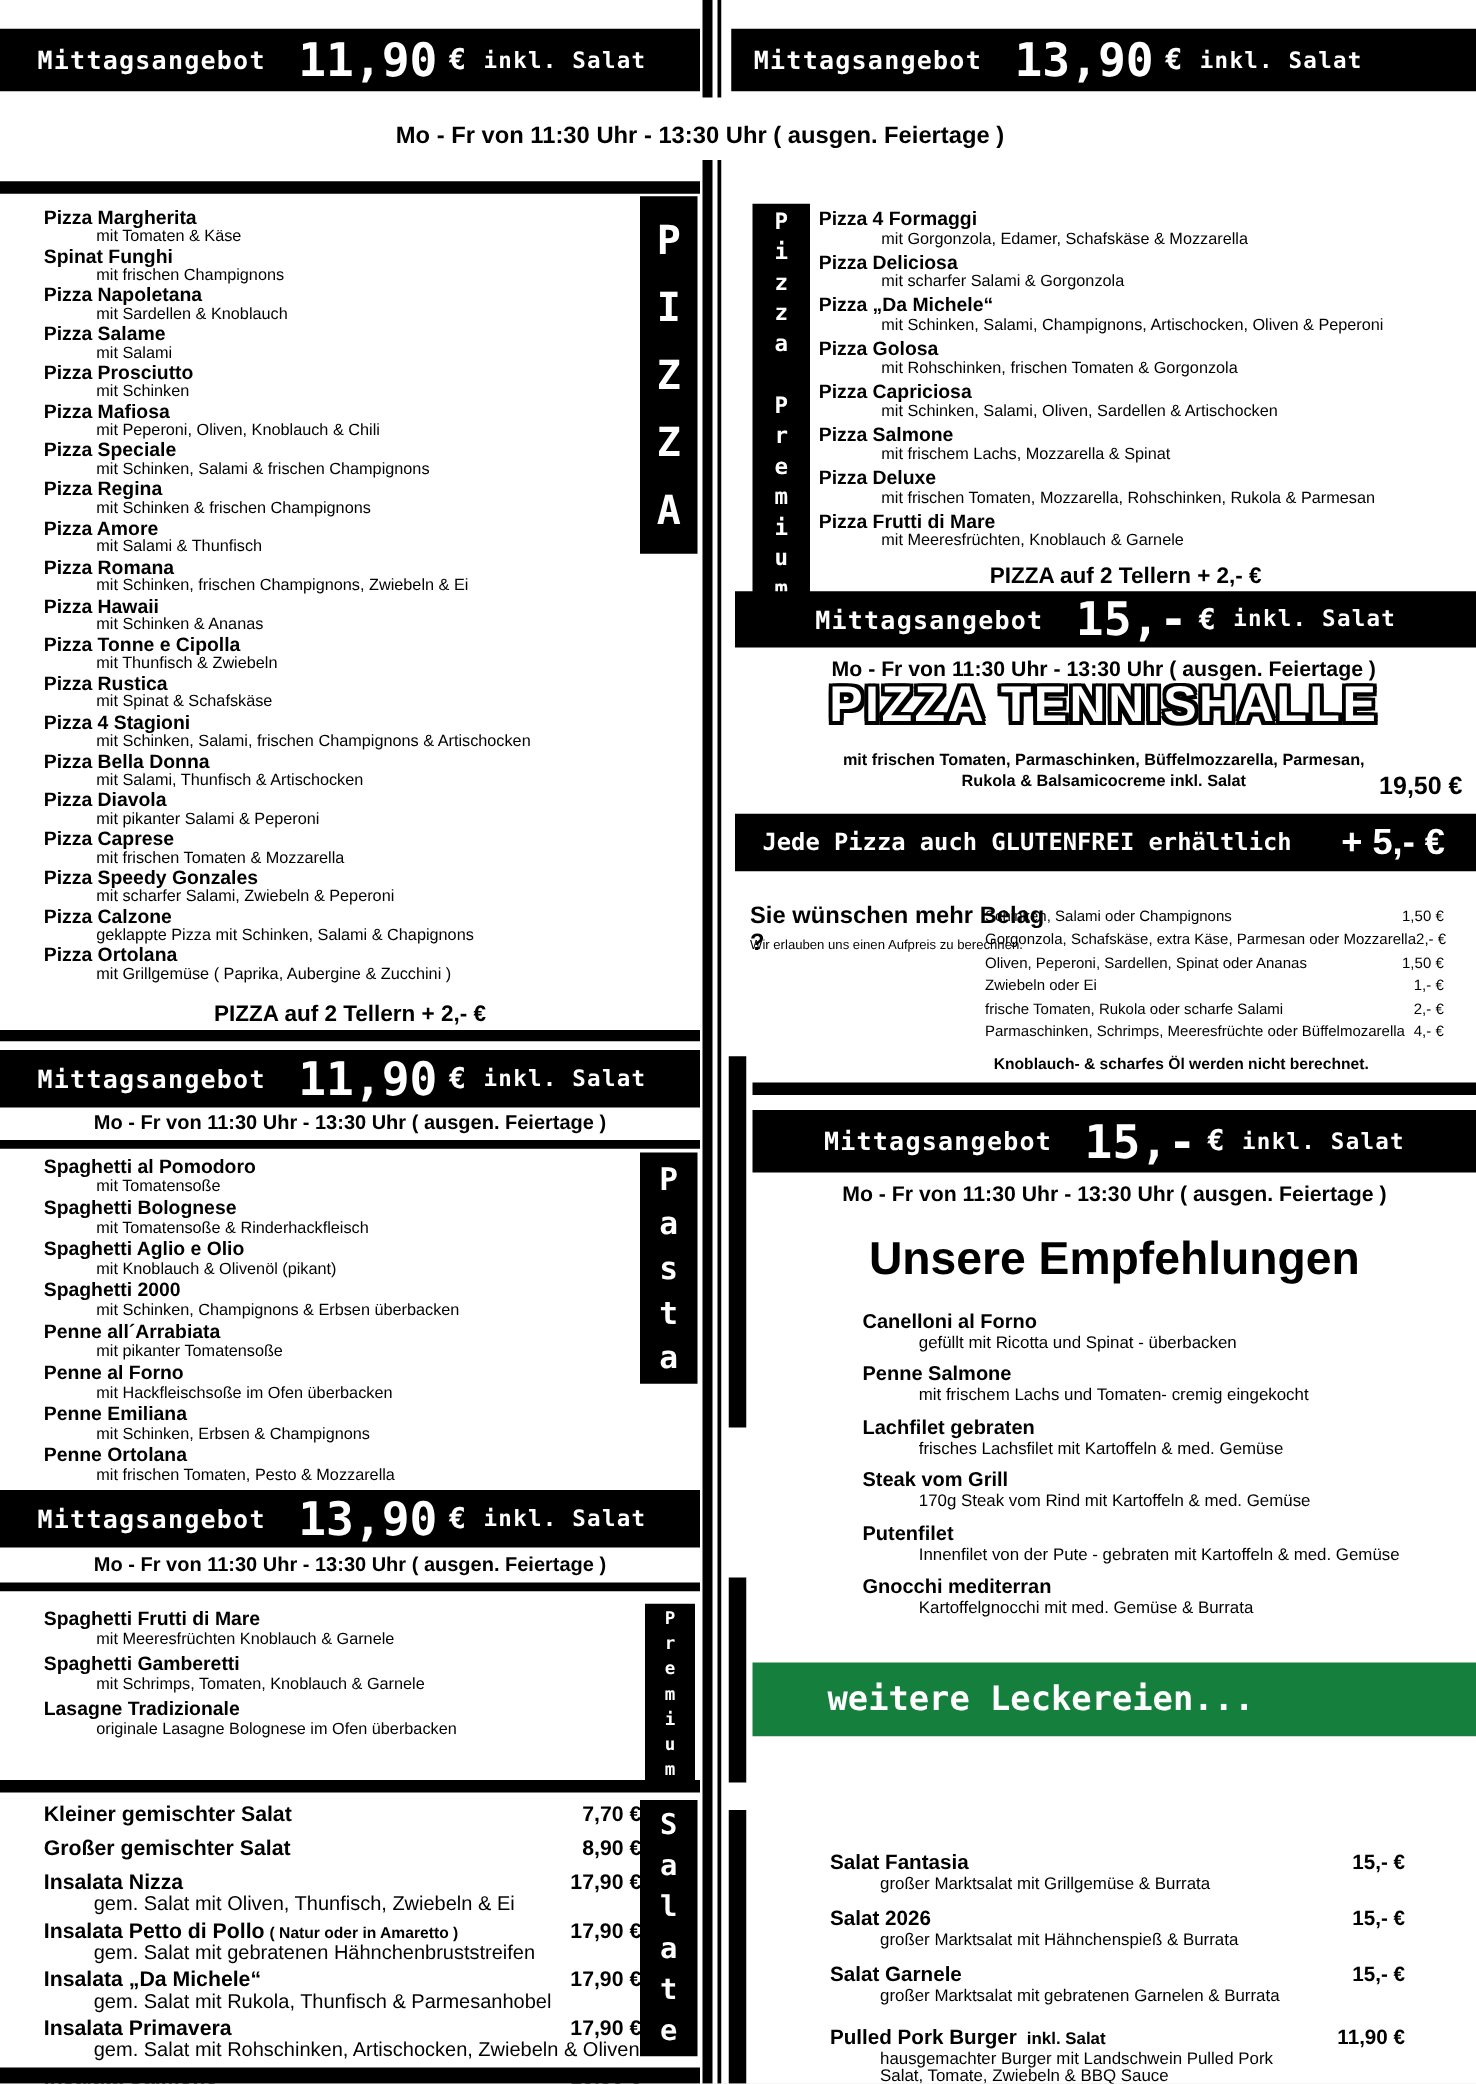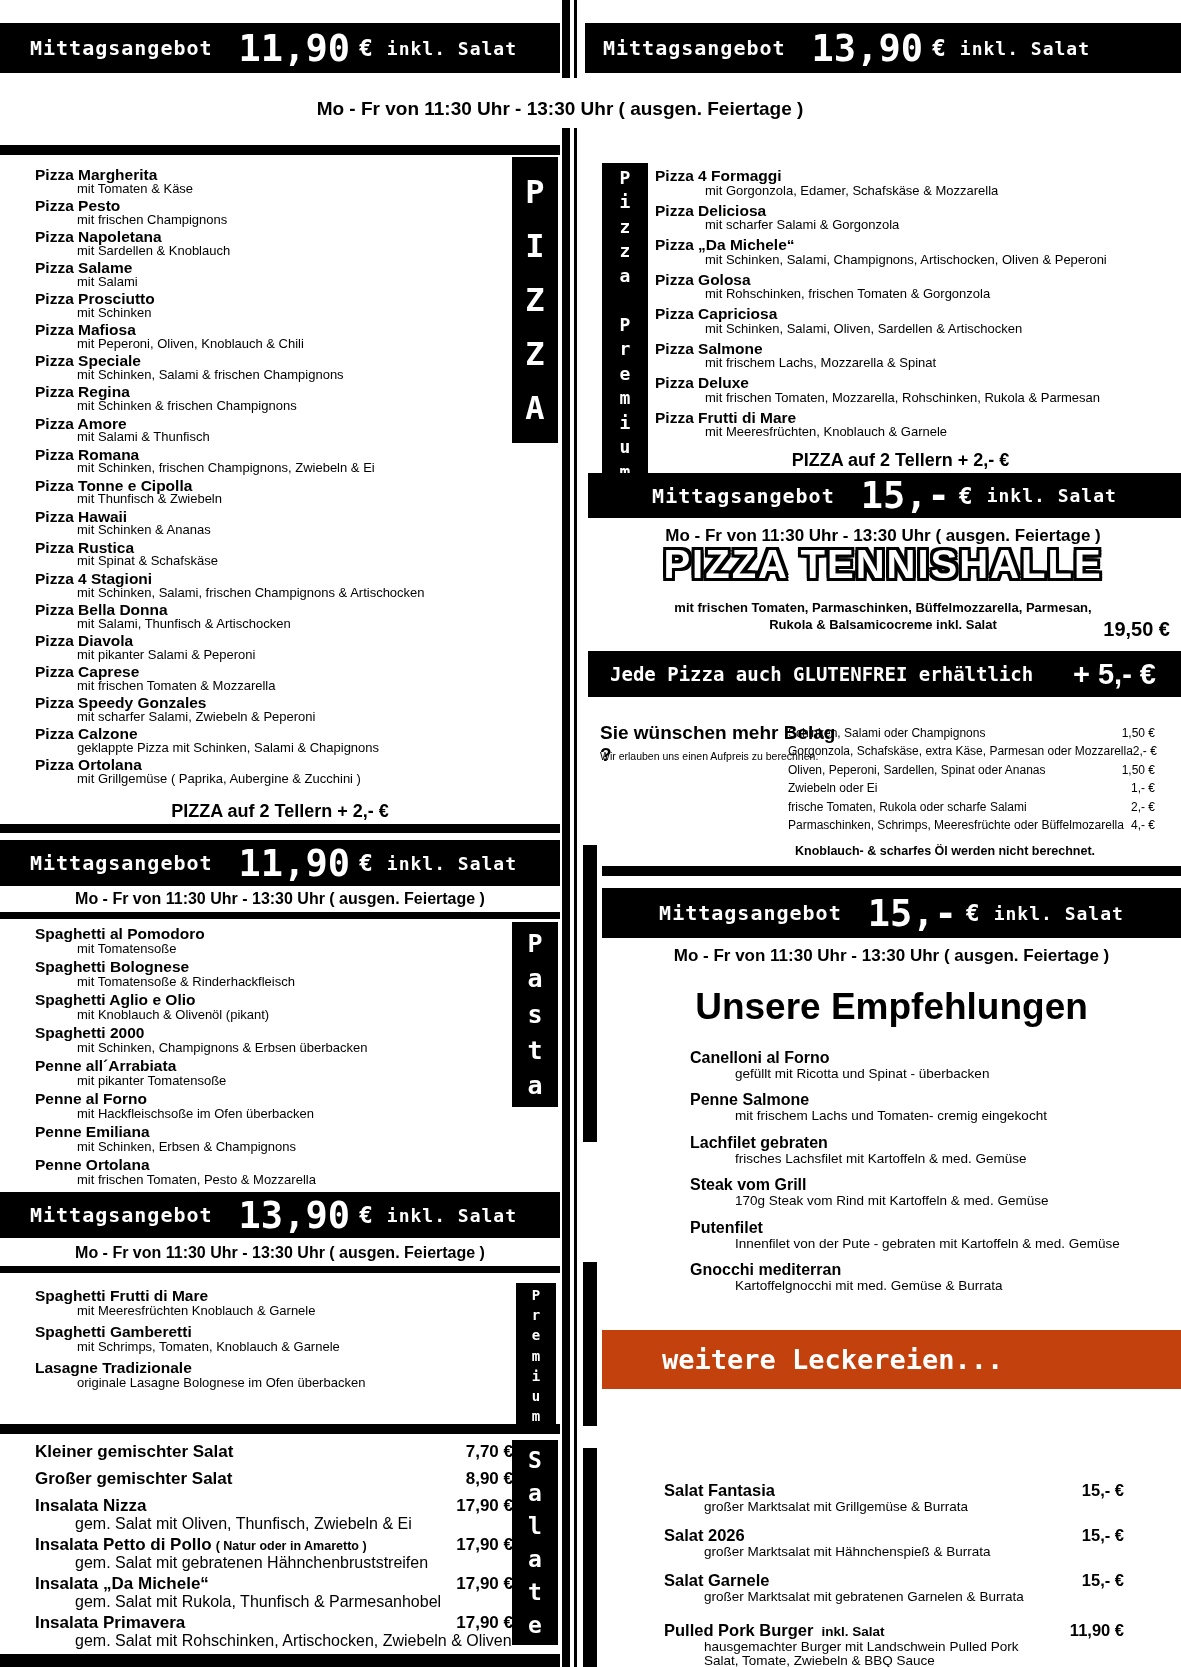--- a/index.html
+++ b/index.html
@@ -91,21 +91,21 @@
   .belag-head{position:absolute;font-weight:bold;font-size:19px;}
   .belag-sub{position:absolute;font-size:10.5px;}
   .belag-rows{position:absolute;}
   .brow{display:flex;justify-content:space-between;font-size:12px;line-height:18.4px;}
   .brow .bl{white-space:nowrap;}
   .brow .bp{white-space:nowrap;}
   .belag-foot{position:absolute;font-weight:bold;font-size:12.5px;text-align:center;}
   
   .empf-title{position:absolute;text-align:center;font-weight:bold;font-size:37px;}
   .leck-banner{
-    position:absolute;background:#c2410c;color:#fff;display:flex;align-items:center;
+    position:absolute;background:#15803d;color:#fff;display:flex;align-items:center;
     font-family:"DejaVu Sans Mono",monospace;font-weight:bold;font-size:27px;padding-left:60px;
   }
 </style>
 </head>
 <body>
 
 <div id="page">
 
   <div class="rule" style="left:562px;top:0;width:8px;height:78px;"></div>
   <div class="rule" style="left:574px;top:0;width:3px;height:78px;"></div>
@@ -130,21 +130,21 @@
   <div class="rule" style="left:0;top:145px;width:560px;height:10px;"></div>
 
   <div class="mlist pizza-list" style="left:35px;top:168px;width:480px;">
 
       <div class="mi">
         <div class="nm">Pizza Margherita</div>
         <div class="ds">mit Tomaten &amp; Käse</div>
       </div>
 
       <div class="mi">
-        <div class="nm">Pizza Pesto</div>
+        <div class="nm">Spinat Funghi</div>
         <div class="ds">mit frischen Champignons</div>
       </div>
 
       <div class="mi">
         <div class="nm">Pizza Napoletana</div>
         <div class="ds">mit Sardellen &amp; Knoblauch</div>
       </div>
 
       <div class="mi">
         <div class="nm">Pizza Salame</div>
@@ -175,27 +175,27 @@
         <div class="nm">Pizza Amore</div>
         <div class="ds">mit Salami &amp; Thunfisch</div>
       </div>
 
       <div class="mi">
         <div class="nm">Pizza Romana</div>
         <div class="ds">mit Schinken, frischen Champignons, Zwiebeln &amp; Ei</div>
       </div>
 
       <div class="mi">
+        <div class="nm">Pizza Hawaii</div>
+        <div class="ds">mit Schinken &amp; Ananas</div>
+      </div>
+
+      <div class="mi">
         <div class="nm">Pizza Tonne e Cipolla</div>
         <div class="ds">mit Thunfisch &amp; Zwiebeln</div>
-      </div>
-
-      <div class="mi">
-        <div class="nm">Pizza Hawaii</div>
-        <div class="ds">mit Schinken &amp; Ananas</div>
       </div>
 
       <div class="mi">
         <div class="nm">Pizza Rustica</div>
         <div class="ds">mit Spinat &amp; Schafskäse</div>
       </div>
 
       <div class="mi">
         <div class="nm">Pizza 4 Stagioni</div>
         <div class="ds">mit Schinken, Salami, frischen Champignons &amp; Artischocken</div>

